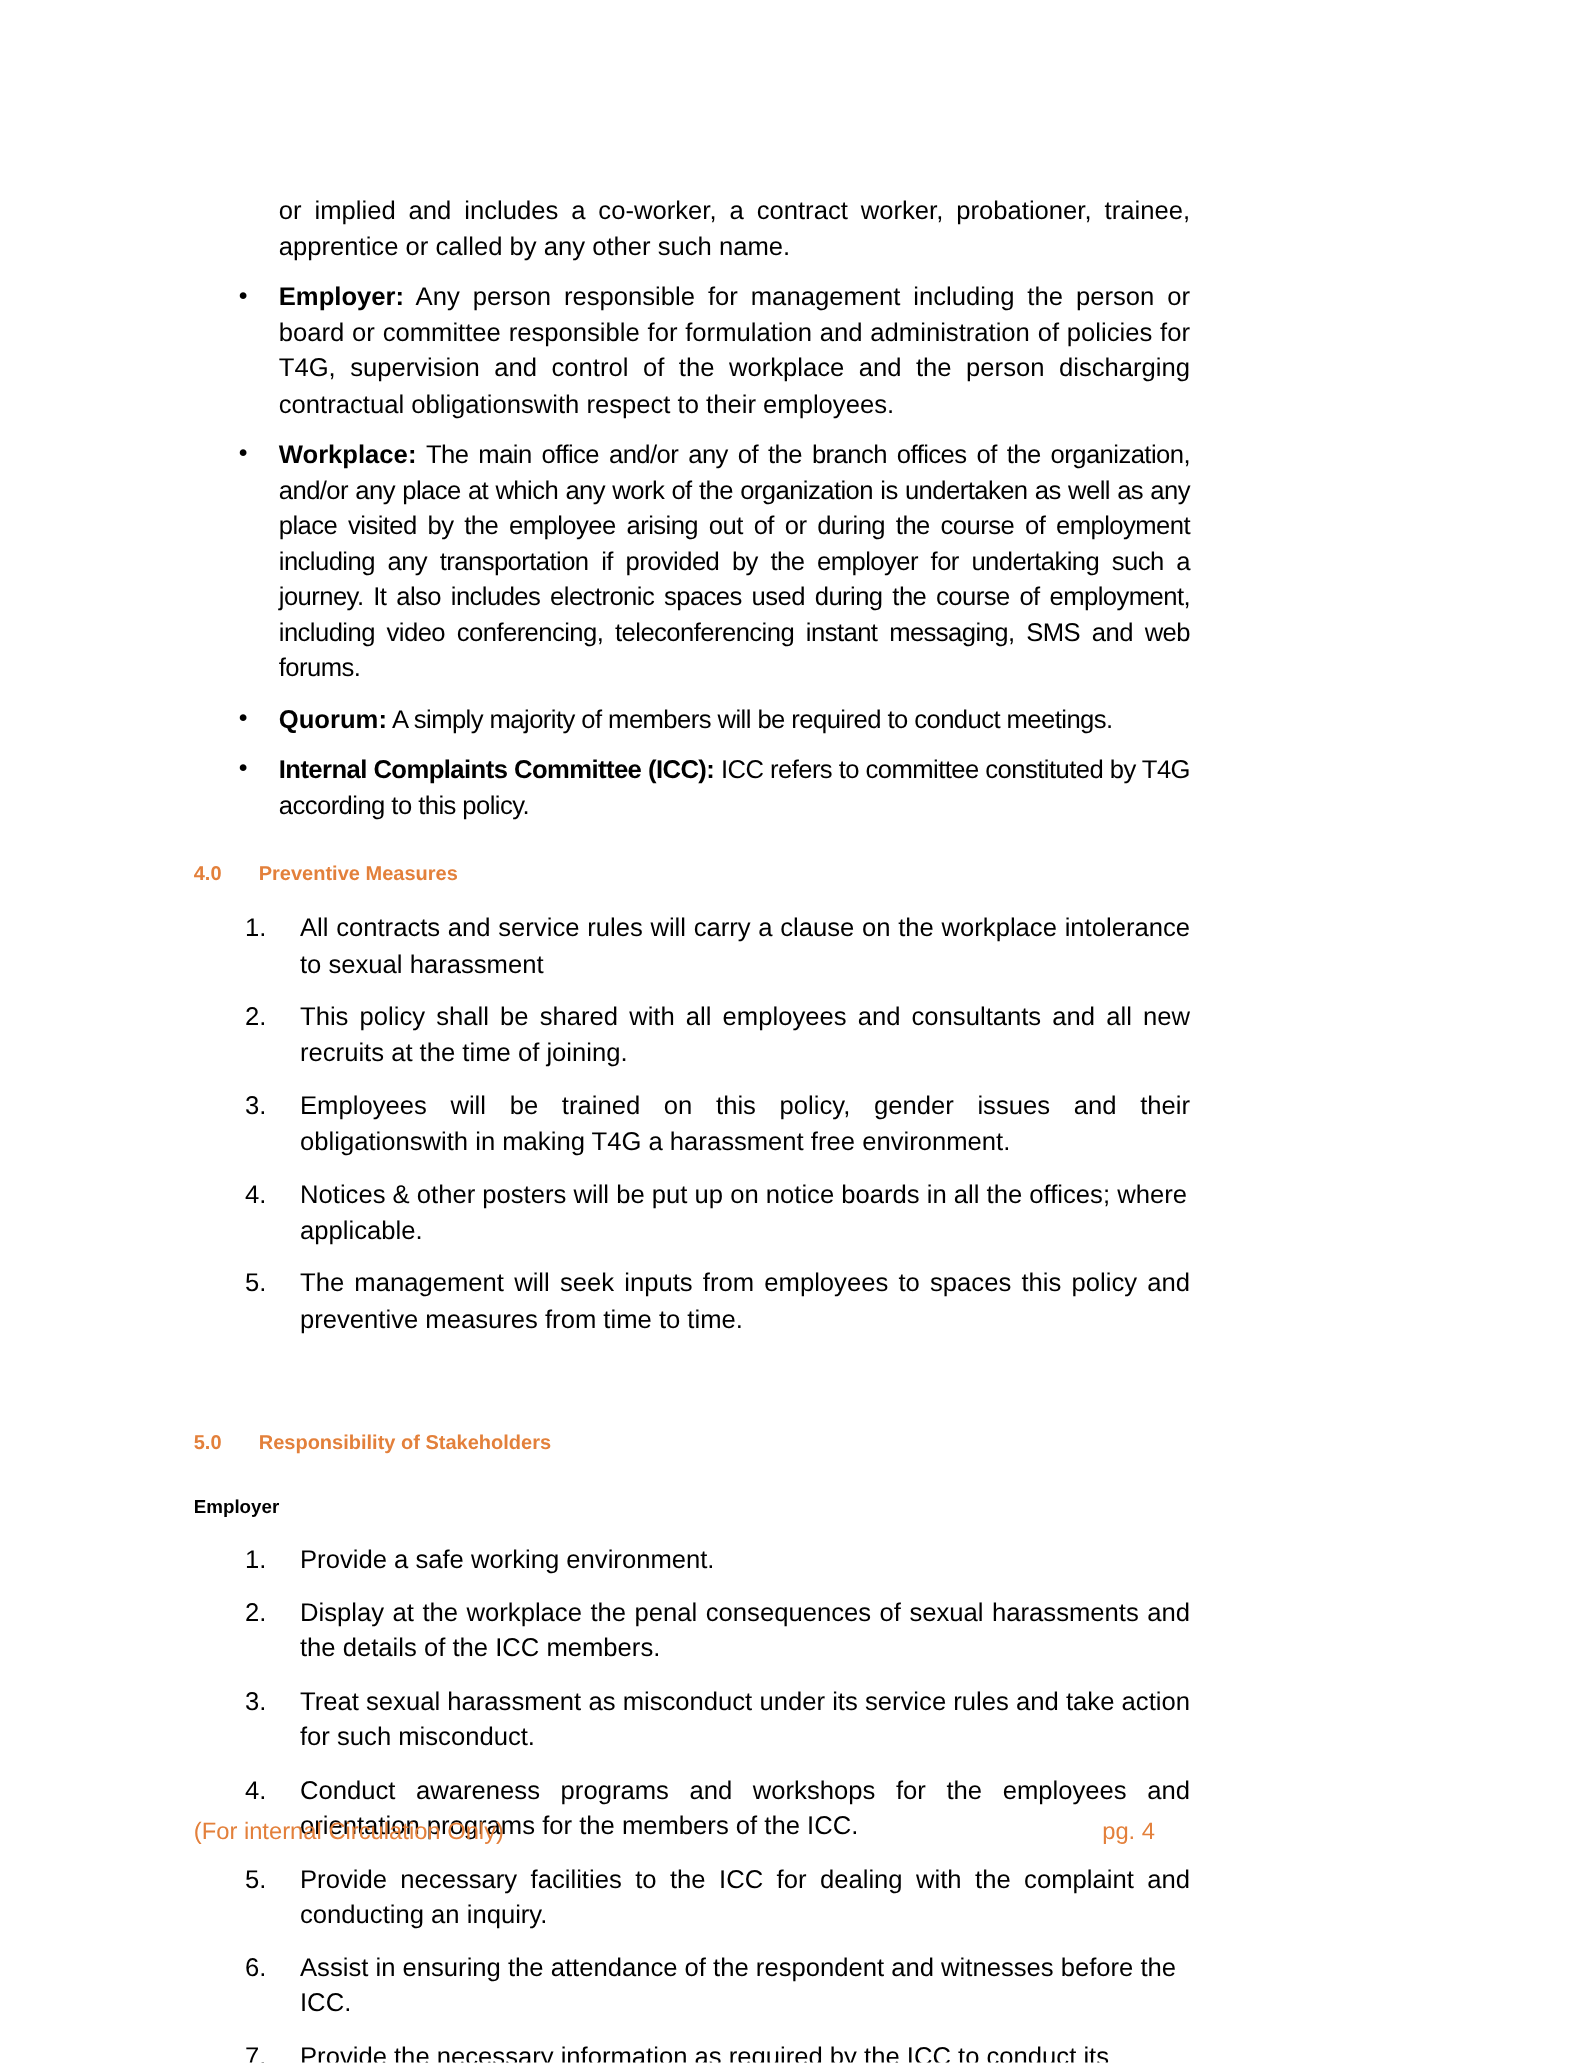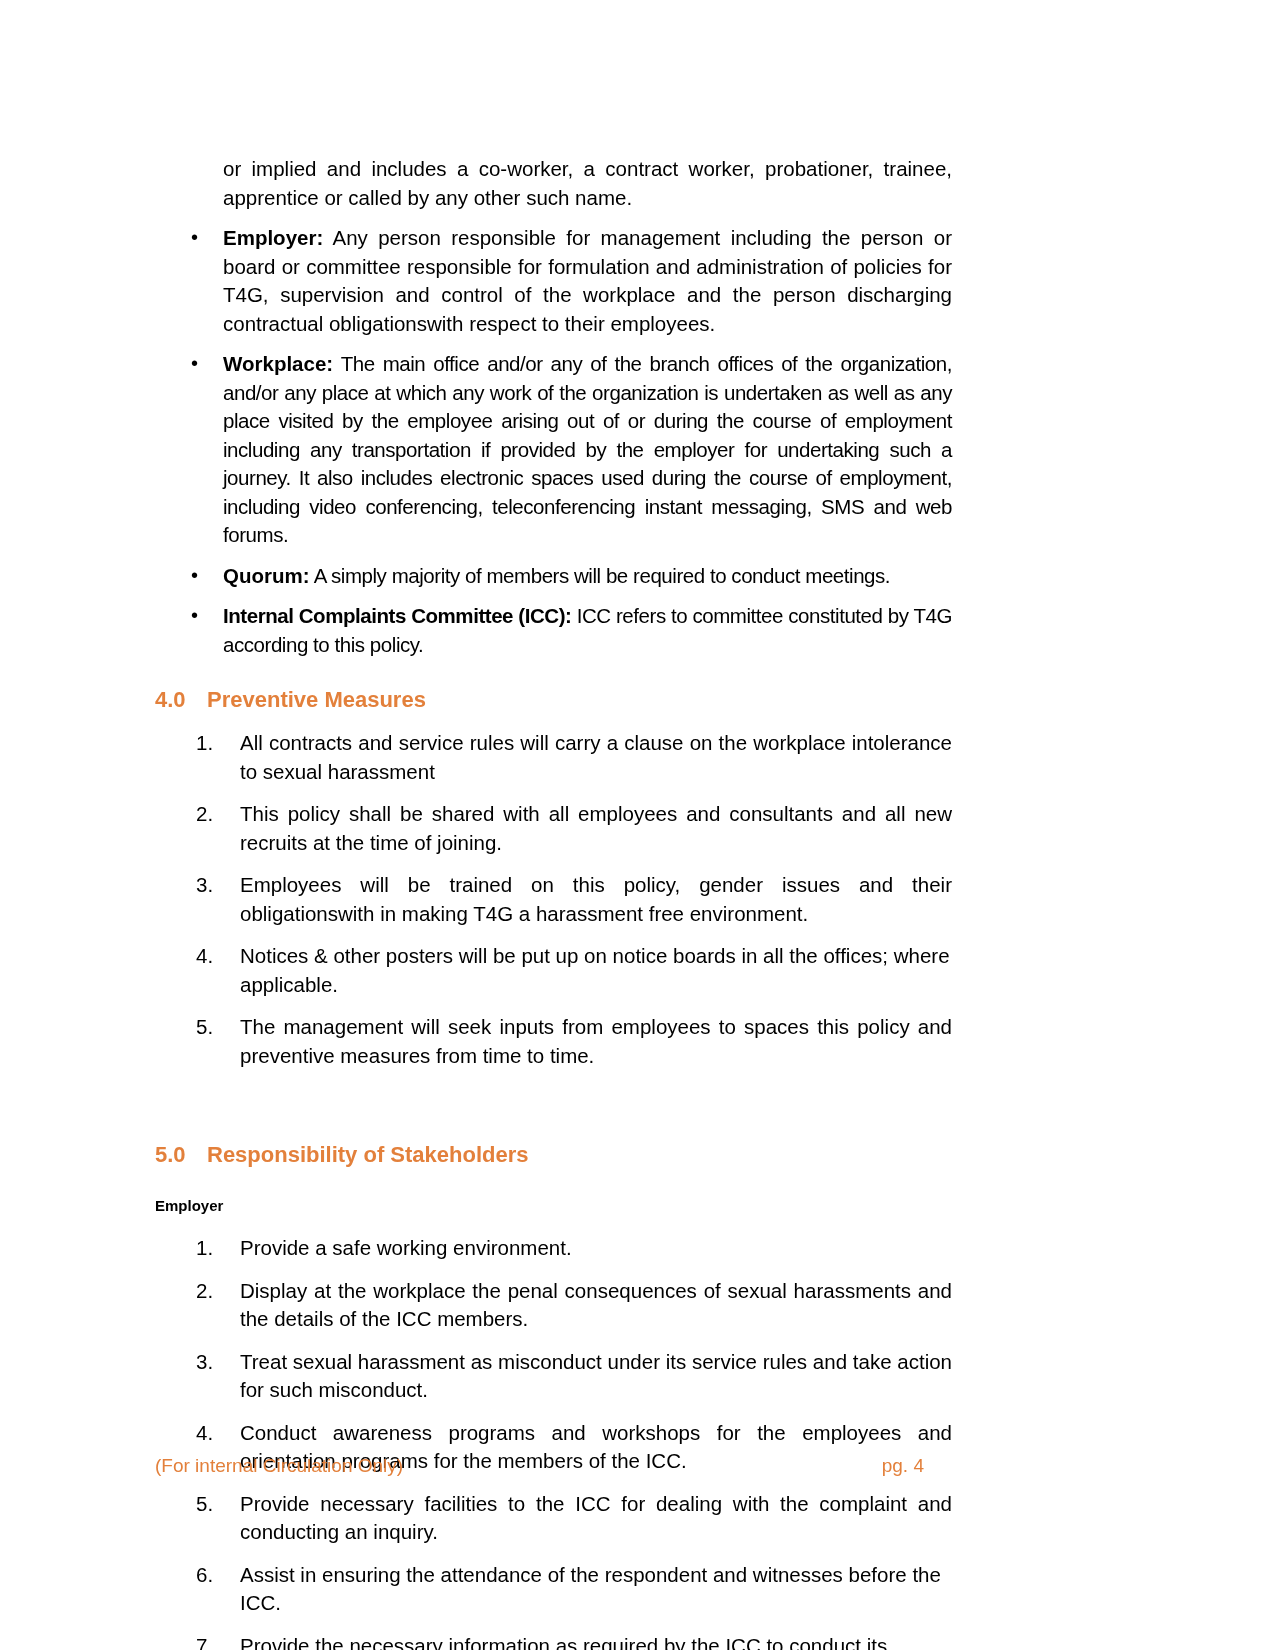--- a/index.html
+++ b/index.html
@@ -61,21 +61,21 @@
     font-size: 20px;
     line-height: 28.5px;
   }
   .bullet-item b { font-weight: bold; }
   .tight { letter-spacing: -0.45px; }
 
   
   .section-heading {
     color: #E3803B;
     font-weight: bold;
-    font-size: 22px;
+    font-size: 16px;
     line-height: 30px;
     margin: 26px 0 0 0;
     display: flex;
   }
   .section-heading .sec-num {
     width: 52px;
     flex: 0 0 52px;
   }
   .section-heading .sec-title { flex: 1; }
 

